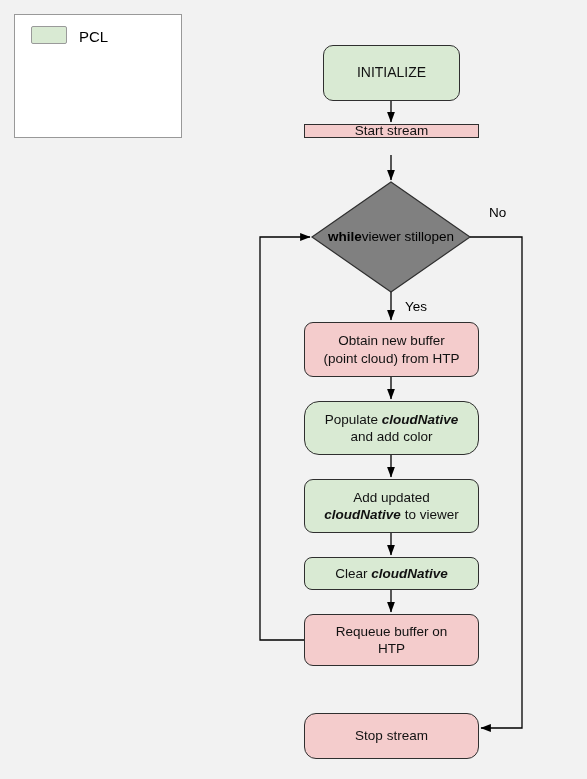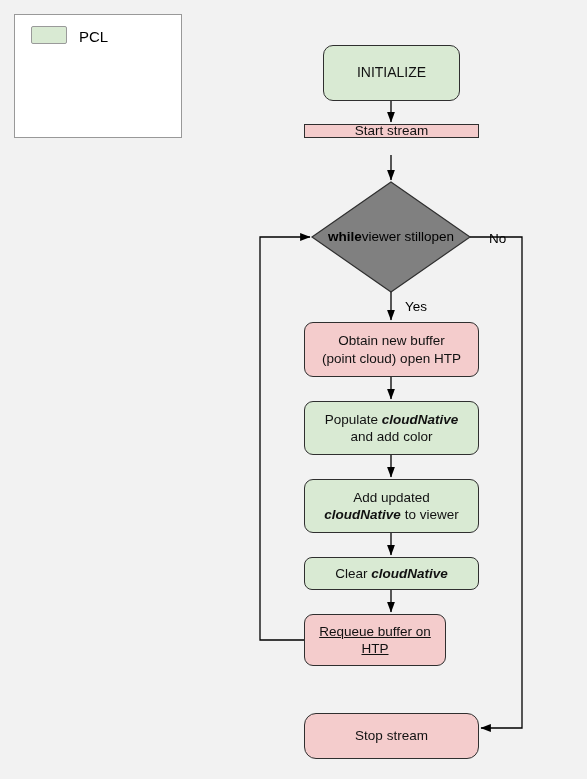--- a/index.html
+++ b/index.html
@@ -107,34 +107,33 @@
   #n-start-stream {
     left: 304px; top: 124px; width: 175px; height: 14px;
     border-radius: 0;
   }
   #n-obtain {
     left: 304px; top: 322px; width: 175px; height: 55px;
     border-radius: 9px;
   }
   #n-populate {
     left: 304px; top: 401px; width: 175px; height: 54px;
-    border-radius: 9px;
+    border-radius: 15px;
   }
   #n-add-updated {
     left: 304px; top: 479px; width: 175px; height: 54px;
     border-radius: 9px;
   }
   #n-clear {
     left: 304px; top: 557px; width: 175px; height: 33px;
     border-radius: 8px;
   }
   #n-requeue {
-    left: 304px; top: 614px; width: 142px; height: 52px;
+    left: 304px; top: 614px; width: 175px; height: 52px;
     border-radius: 9px;
-    text-decoration: underline;
   }
   #n-stop-stream {
     left: 304px; top: 713px; width: 175px; height: 46px;
     border-radius: 12px;
   }
 
   
   #n-while {
     position: absolute;
     left: 312px; top: 182px;
@@ -155,21 +154,21 @@
   }
   #n-while .dia-label .while-kw { font-weight: bold; }
 
   
   .edge-label {
     position: absolute;
     font-size: 13.5px;
     color: #000000;
     white-space: nowrap;
   }
-  #lbl-no  { left: 489px; top: 205px; margin-top: 26px; }
+  #lbl-no  { left: 489px; top: 205px; }
   #lbl-yes { left: 405px; top: 299px; }
 </style>
 </head>
 <body>
 
 <svg id="canvas" viewBox="0 0 587 779" xmlns="http://www.w3.org/2000/svg">
   <defs>
     <marker id="arrow" markerWidth="9" markerHeight="9" refX="7.6" refY="3" orient="auto" markerUnits="strokeWidth">
       <path d="M0,0 L8,3 L0,6 z" fill="#000000"></path>
     </marker>
@@ -221,21 +220,21 @@
   <div class="dia-label">
     <span class="while-kw">while</span>
     <span>viewer still</span>
     <span>open</span>
   </div>
 </div>
 
 <div class="node arena" id="n-obtain">
   <span class="txt">
     <span>Obtain new buffer</span><br>
-    <span>(point cloud) open HTP</span>
+    <span>(point cloud) from HTP</span>
   </span>
 </div>
 
 <div class="node pcl" id="n-populate">
   <span class="txt">
     <span>Populate </span><b>cloudNative</b><br>
     <span>and add color</span>
   </span>
 </div>
 

